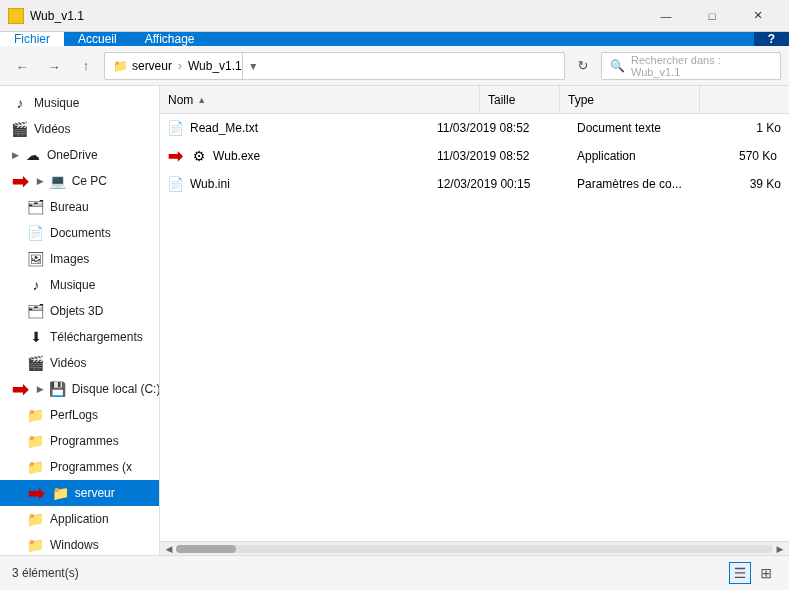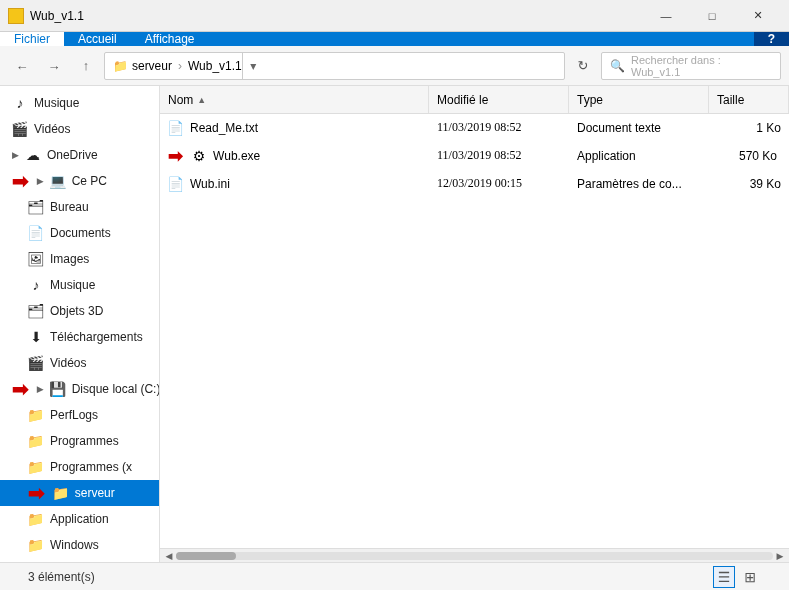--- a/index.html
+++ b/index.html
@@ -214,21 +214,21 @@
       padding: 0 8px;
       overflow: hidden;
       text-overflow: ellipsis;
       white-space: nowrap;
       font-size: 12px;
     }
     .cell-name {
       flex: 1; min-width: 200px; max-width: 320px;
       display: flex; align-items: center; gap: 6px;
     }
-    .cell-date { width: 140px; font-family: Liberation Serif, serif; }
+    .cell-date { width: 140px; }
     .cell-type { width: 140px; }
     .cell-size { width: 80px; text-align: right; }
     .file-icon {
       width: 16px; height: 16px;
       flex-shrink: 0;
       display: flex; align-items: center; justify-content: center;
       font-size: 14px;
     }
 
     
@@ -254,26 +254,26 @@
       left: 0;
     }
     .h-scroll-btn {
       width: 14px; height: 14px;
       display: flex; align-items: center; justify-content: center;
       font-size: 9px; color: #666; cursor: pointer;
     }
 
     
     .status-bar {
-      height: 28px;
+      height: 35px;
       background: #f5f5f5;
       border-top: 1px solid #ddd;
       display: flex;
       align-items: center;
-      padding: 0 28px;
+      padding: 0 12px;
       font-size: 12px;
       color: #333;
       justify-content: space-between;
     }
     .status-right {
       display: flex; gap: 4px;
     }
     .view-btn {
       width: 22px; height: 22px;
       display: flex; align-items: center; justify-content: center;
@@ -434,28 +434,25 @@
       </div>
   </div>
 
   <div class="file-area">
 
     <div class="column-headers">
       <div class="col-header col-name">
         <span>Nom</span>
         <span class="sort-arrow">▲</span>
       </div>
-      <div class="col-header col-date">
-        <span>Modifié le</span>
+      <div class="col-header col-size">
+        <span>Taille</span>
       </div>
       <div class="col-header col-type">
         <span>Type</span>
-      </div>
-      <div class="col-header col-size">
-        <span>Taille</span>
       </div>
     </div>
 
     <div class="file-list">
       <div id="file-list-container">
           <div class="file-row">
             <div class="cell cell-name">
               <span class="file-icon">📄</span>
               <span>Read_Me.txt</span>
             </div>

